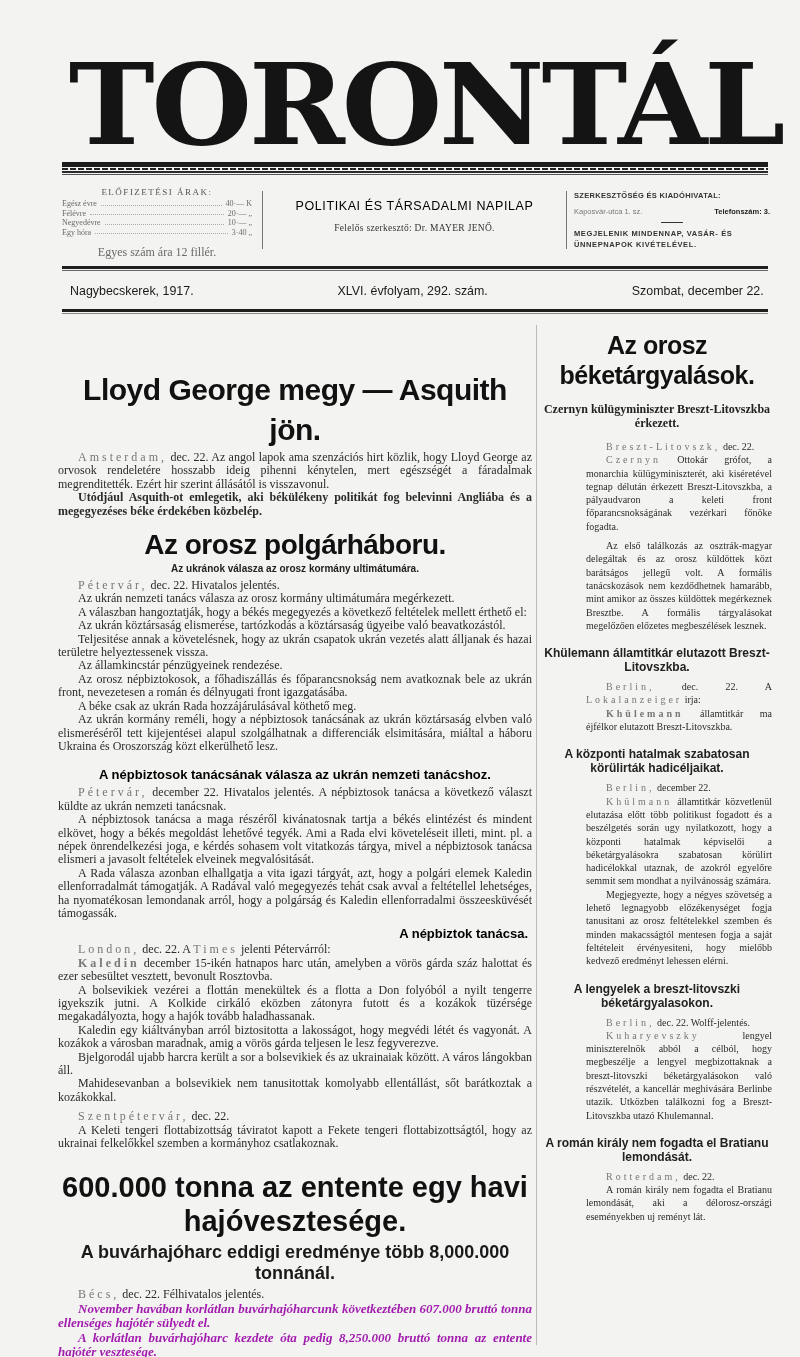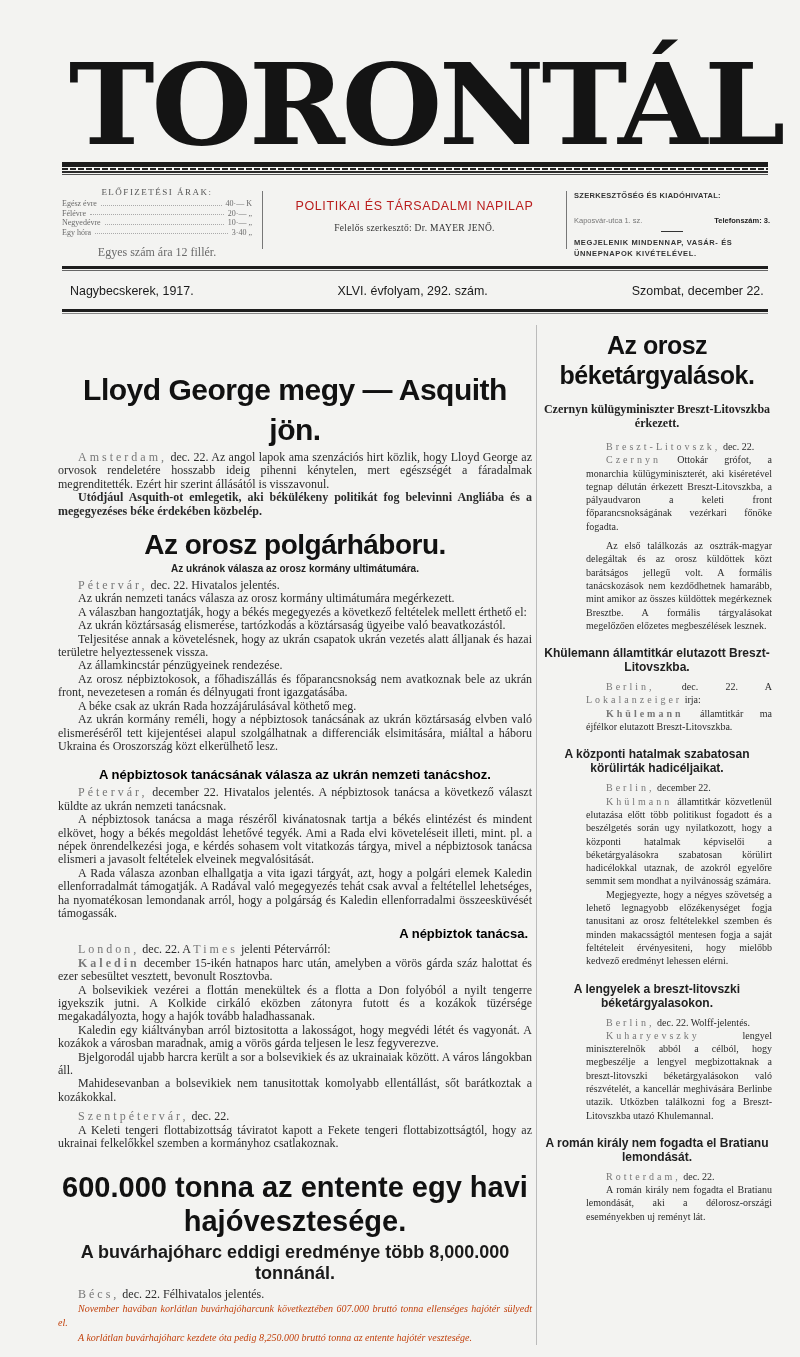--- a/index.html
+++ b/index.html
@@ -17,25 +17,25 @@
 
   .header-band { position: absolute; left: 62px; top: 183px; width: 706px; height: 78px; }
   .prices { position: absolute; left: 0; top: 4px; width: 190px; font-size: 8px; color: #6a6a6a; }
   .prices .ttl { text-align: center; letter-spacing: 1.5px; font-size: 9px; color: #555; margin-bottom: 2px; }
   .prices .row { display: flex; justify-content: space-between; line-height: 9.5px; }
   .prices .row .dots { flex: 1; border-bottom: 1px dotted #aaa; margin: 0 4px 3px; }
   .prices .single { text-align: center; font-size: 12px; margin-top: 8px; }
   .vbar { position: absolute; top: 8px; width: 1px; height: 58px; background: #777; }
   .vbar.l { left: 200px; } .vbar.r { left: 504px; }
   .center-info { position: absolute; left: 205px; top: 16px; width: 295px; text-align: center; }
-  .center-info .sub { font-family: "Liberation Sans", sans-serif; font-size: 12.5px; letter-spacing: 0.6px; color: #b91c1c; }
+  .center-info .sub { font-family: "Liberation Sans", sans-serif; font-size: 12.5px; letter-spacing: 0.6px; color: #000000; }
   .center-info .ed { font-size: 9.5px; margin-top: 10px; color: #333; letter-spacing: 0.3px; }
   .office { position: absolute; left: 512px; top: 8px; width: 196px; font-family: "Liberation Sans", sans-serif; font-size: 7.5px; color: #333; }
   .office .l1 { font-weight: bold; letter-spacing: 0.3px; }
-  .office .l2 { display: flex; justify-content: space-between; color: #777; margin-top: 16px; }
+  .office .l2 { display: flex; justify-content: space-between; color: #777; margin-top: 7px; }
   .office .l2 b { color: #222; }
   .office .dash { width: 22px; height: 1px; background: #333; margin: 6px auto 5px; }
   .office .l3 { font-weight: bold; letter-spacing: 0.6px; line-height: 11px; }
 
   .hr { position: absolute; left: 62px; width: 706px; background: #1e1e1e; }
   .hr.h1 { top: 266px; height: 3px; }
   .hr.h1b { top: 270px; height: 1px; background: #666; }
   .dateline { position: absolute; left: 70px; top: 283px; width: 694px; display: flex; justify-content: space-between;
     font-family: "Liberation Sans", sans-serif; font-size: 13.5px; color: #1a1a1a; transform: scaleX(0.92); transform-origin: left; width: 754px; }
   .hr.h2 { top: 309px; height: 3px; }
@@ -49,21 +49,21 @@
   .t1 { font-size: 30px; line-height: 40px; margin-bottom: 1px; }
   p.txt { font-size: 12px; line-height: 13.4px; text-align: justify; color: #2b2b2b; text-indent: 20px; }
   .dark { color: #151515; font-weight: bold; }
   .loc { letter-spacing: 3px; color: #777; }
   .t2 { font-size: 28px; line-height: 36px; margin-top: 9px; }
   .sub-h { font-family: "Liberation Sans", sans-serif; font-weight: bold; font-size: 10px; text-align: center; color: #222; margin-bottom: 5px; }
   .sec-h { font-family: "Liberation Sans", sans-serif; font-weight: bold; font-size: 13px; text-align: center; color: #000000; margin: 14px 0 4px; }
   .sec-h.right { text-align: right; margin: 6px 4px 2px; }
   .t3 { font-size: 29px; line-height: 34px; margin-top: 20px; letter-spacing: 0; }
   .sub-h2 { font-family: "Liberation Sans", sans-serif; font-weight: bold; font-size: 18px; text-align: center; margin: 4px 0 4px; }
-  p.ital { font-style: italic; font-weight: normal; font-size: 10px; line-height: 14.5px; text-align: justify; text-indent: 20px; color: #c2410c; }
+  p.ital { font-style: italic; font-weight: bold; font-size: 13px; line-height: 14.5px; text-align: justify; text-indent: 20px; color: #a21caf; }
 
   .r-t1 { font-size: 25px; line-height: 30px; }
   .r-sub { font-family: "Liberation Serif", serif; font-weight: bold; font-size: 12px; text-align: center; line-height: 14px; margin: 12px 0 10px; color: #222; }
   .col-right p.txt { font-size: 10px; line-height: 13.3px; margin-left: 44px; }
   .r-sec { font-family: "Liberation Sans", sans-serif; font-weight: bold; font-size: 12px; text-align: center; line-height: 14px; margin: 14px 0 6px; color: #222; }
   .gap { height: 6px; }
 </style>
 </head>
 <body>
 

